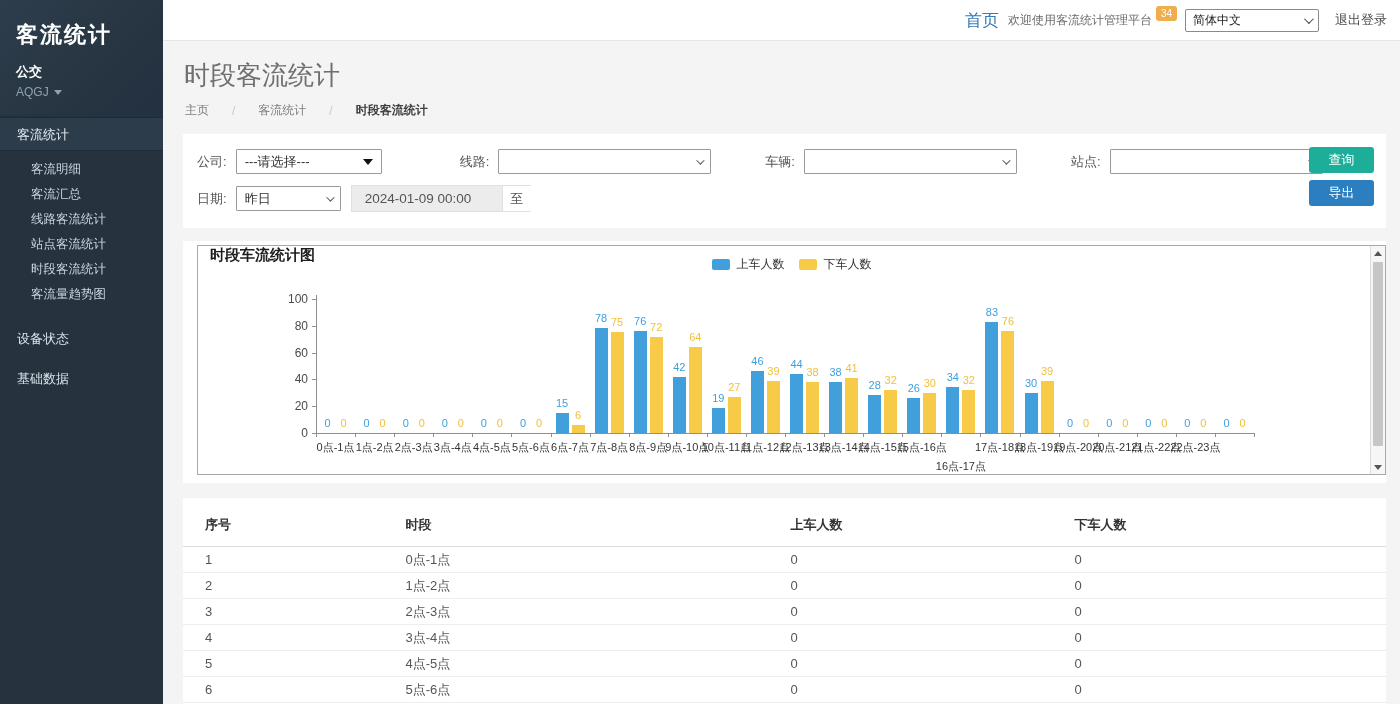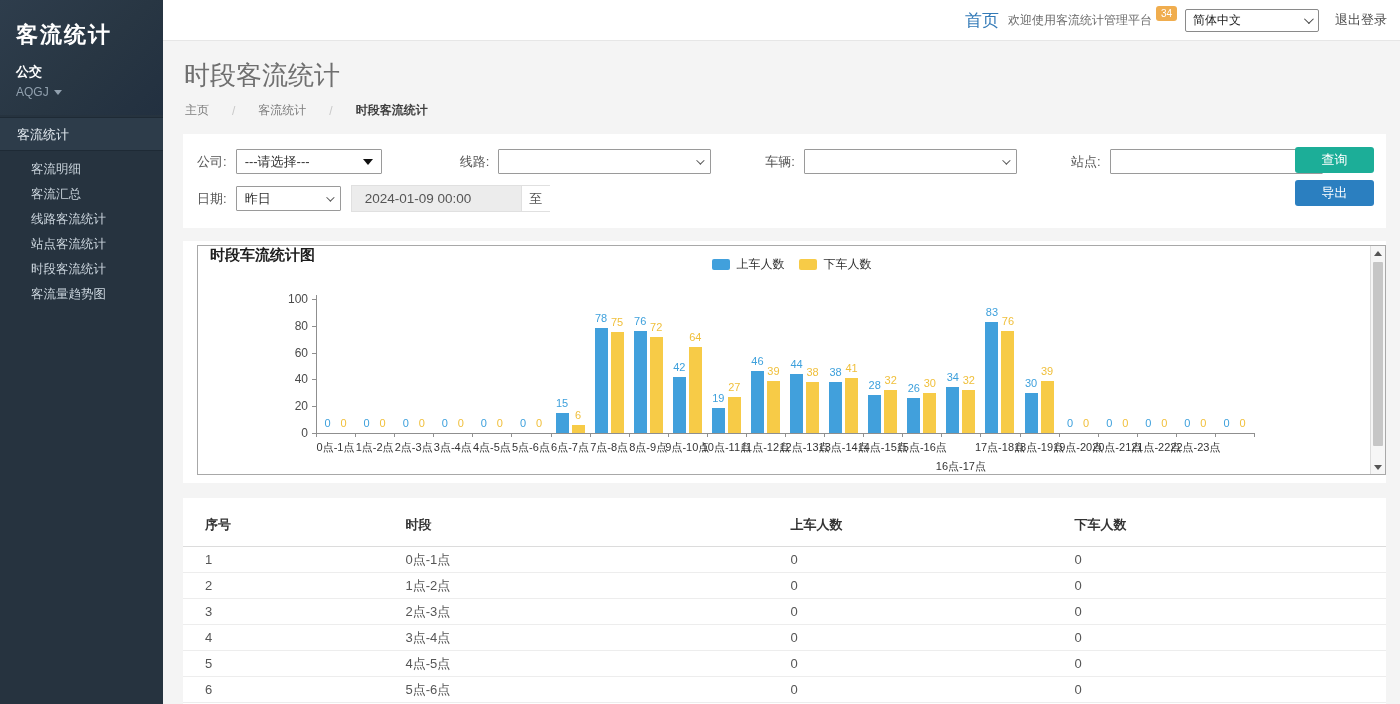--- a/index.html
+++ b/index.html
@@ -41,23 +41,23 @@
   .frow + .frow { margin-top:11px; }
   .flabel { font-size:13px; color:#555; margin-right:9px; }
   .sel { height:25px; border:1px solid #9a9a9a; border-radius:1px; background:#fff; display:flex; align-items:center; justify-content:space-between; padding:0 8px; font-size:13px; color:#333; cursor:pointer; }
   .sel.company { width:146px; margin-right:78px; }
   .sel.wide { width:213px; margin-right:54px; }
   .sel.wide.lastsel { margin-right:0; }
   .tri-black { width:0; height:0; border-left:5px solid transparent; border-right:5px solid transparent; border-top:6px solid #111; }
   .chev-sm { width:6px; height:6px; border-right:1.5px solid #555; border-bottom:1.5px solid #555; transform:rotate(45deg) translateY(-2px); }
   .sel.preset { width:105px; margin-right:10px; }
   .dategroup { display:flex; align-items:stretch; height:27px; }
-  .dateinput { width:171px; background:#ececec; border:1px solid #e0e0e0; color:#555; font-size:13.5px; display:flex; align-items:center; padding-left:13px; }
+  .dateinput { width:152px; background:#ececec; border:1px solid #e0e0e0; color:#555; font-size:13.5px; display:flex; align-items:center; padding-left:13px; }
   .datesep { width:28px; background:#fff; border-top:1px solid #e0e0e0; border-bottom:1px solid #e0e0e0; color:#555; font-size:13px; display:flex; align-items:center; justify-content:center; }
-  .btn { position:absolute; right:12px; width:79px; height:26px; border:none; border-radius:3px; color:#fff; font-size:13px; cursor:pointer; font-family:inherit; }
+  .btn { position:absolute; right:12px; width:65px; height:26px; border:none; border-radius:3px; color:#fff; font-size:13px; cursor:pointer; font-family:inherit; }
   .btn.search { top:13px; background:#1cae98; }
   .btn.export { top:46px; background:#2b7fc0; }
 
   
   .chart-card { margin-top:13px; background:#ffffff; padding:4px 0 8px 14px; }
   .chart-box { position:relative; border:1px solid #a8a8a8; height:230px; background:#fff; overflow:hidden; }
   .chart-title { position:absolute; left:12px; top:0; font-size:15px; font-weight:bold; color:#1d1d1d; }
   .legend { position:absolute; top:10px; left:50%; transform:translateX(-50%); display:flex; gap:14px; align-items:center; }
   .legend-item { display:flex; gap:7px; align-items:center; }
   .legend-swatch { width:18px; height:11px; border-radius:2px; }
@@ -96,20 +96,27 @@
     </div>
   </div>
   <div class="menu-section">客流统计</div>
   <div class="submenu">
       <div class="subitem">客流明细</div>
       <div class="subitem">客流汇总</div>
       <div class="subitem">线路客流统计</div>
       <div class="subitem">站点客流统计</div>
       <div class="subitem">时段客流统计</div>
       <div class="subitem">客流量趋势图</div>
+    </div>
+  <div class="menu-others">
+      <div class="menu-gap"></div>
+      <div class="menu-plain">设备状态</div>
+      <div class="menu-gap"></div>
+      <div class="menu-plain">基础数据</div>
+      <div class="menu-gap"></div>
     </div>
 </div>
 
 <div class="topbar">
   <span class="home-link">首页</span>
   <span class="welcome">欢迎使用客流统计管理平台</span>
   <span class="badge">34</span>
   <div class="lang-select">
     <span>简体中文</span>
     <span class="chev"></span>

